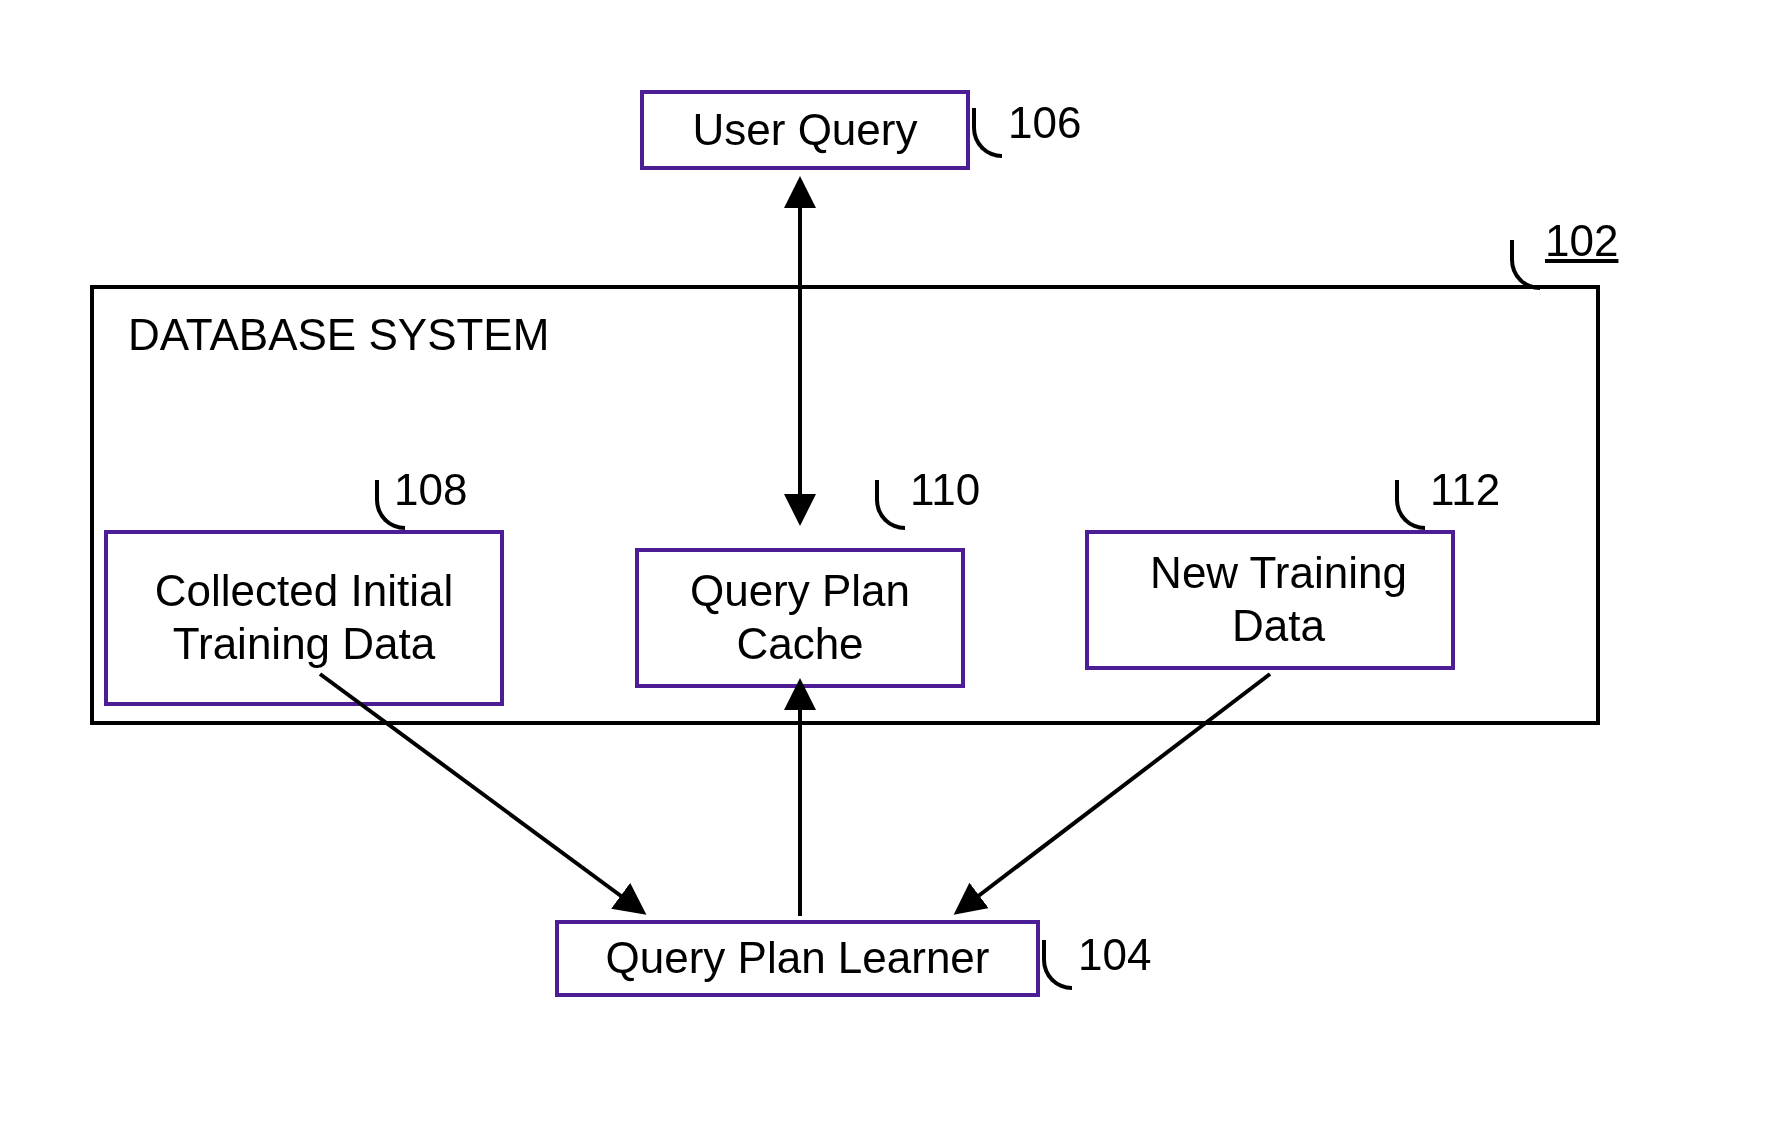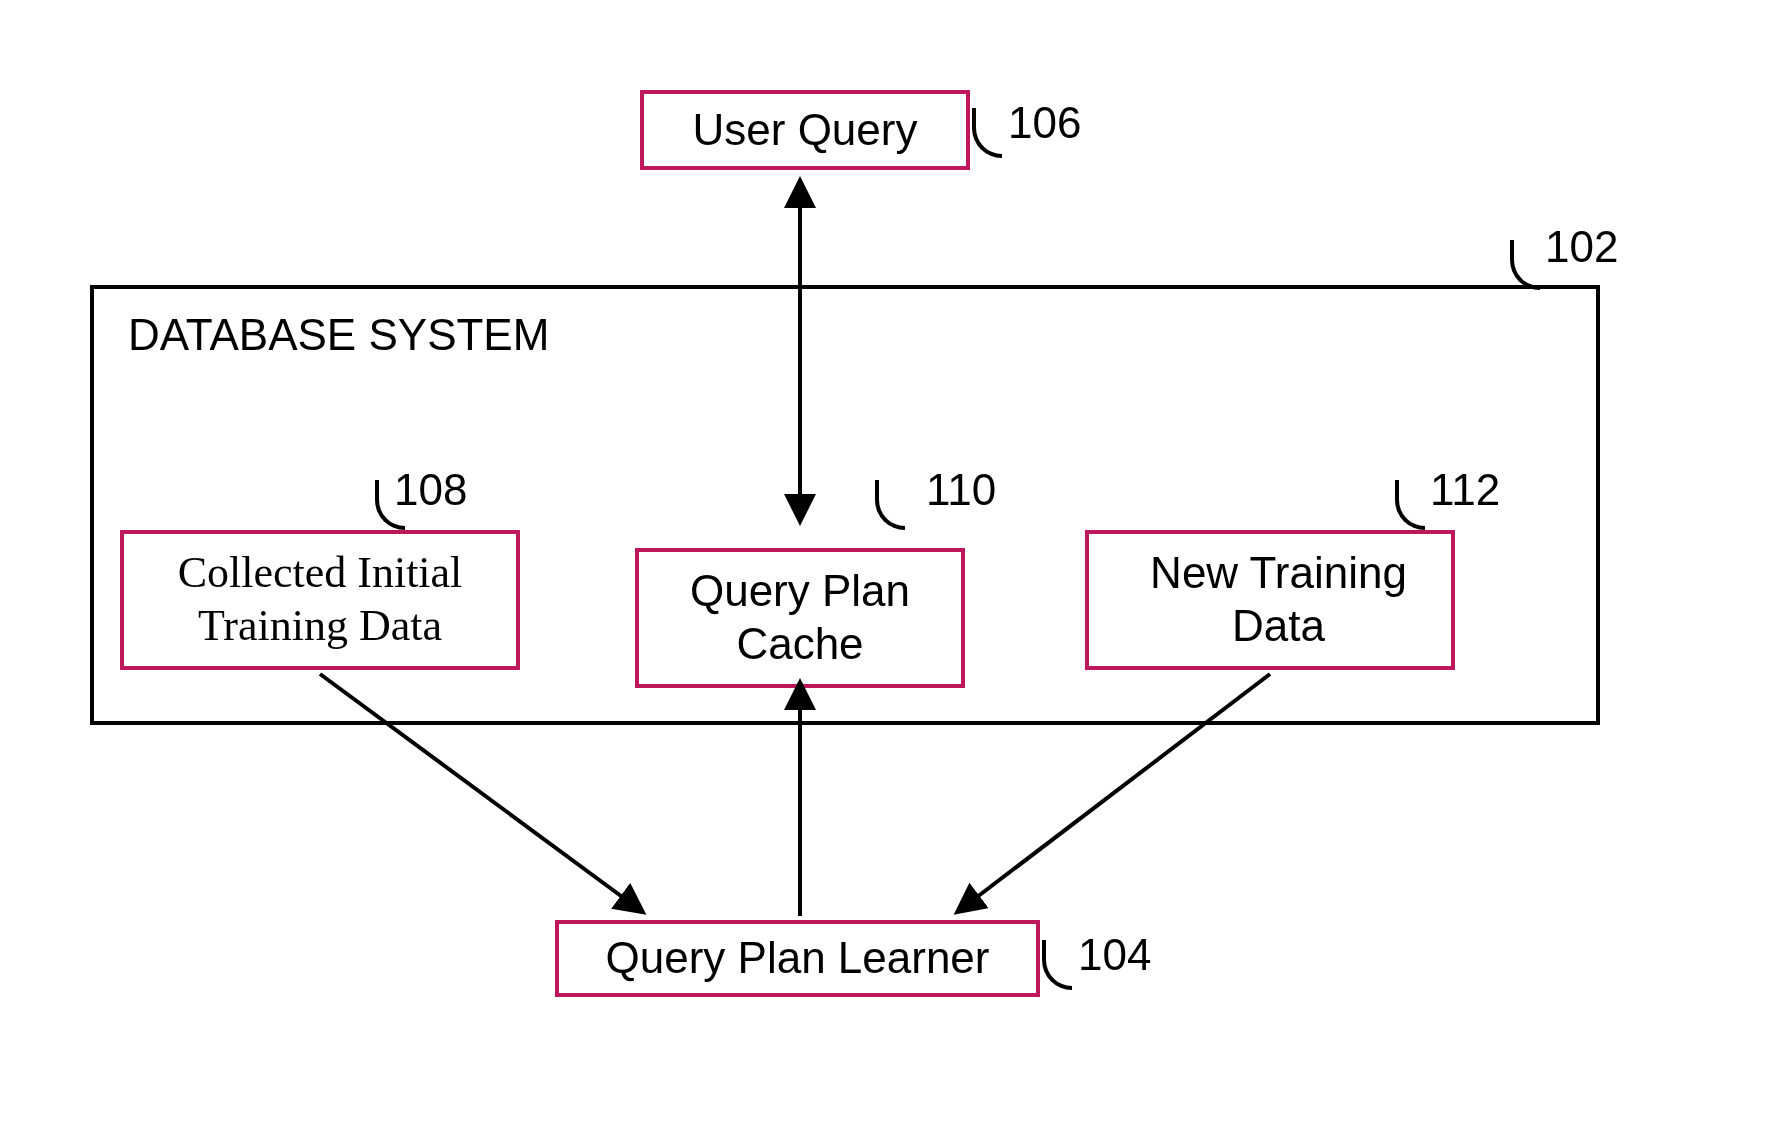--- a/index.html
+++ b/index.html
@@ -7,21 +7,21 @@
     margin: 0;
     padding: 0;
     background: #fff;
     font-family: Arial, Helvetica, sans-serif;
     width: 1790px;
     height: 1140px;
     position: relative;
   }
   .box {
     position: absolute;
-    border: 4px solid #be185d;
+    border: 4px solid #4c1d95;
     background: #fff;
     display: flex;
     align-items: center;
     justify-content: center;
     text-align: center;
     font-size: 44px;
     line-height: 1.2;
     padding: 8px 20px;
   }
   .db-container {
@@ -60,35 +60,35 @@
 
 <div class="box" style="left:640px; top:90px; width:330px; height:80px;">
   <span>User Query</span>
 </div>
 <div class="ref-curve" style="left:972px; top:108px;"></div>
 <div class="ref-label" style="left:1008px; top:98px;">106</div>
 
 <div class="db-container" style="left:90px; top:285px; width:1510px; height:440px;"></div>
 <div class="db-label" style="left:128px; top:310px;">DATABASE SYSTEM</div>
 <div class="ref-curve" style="left:1510px; top:240px;"></div>
-<div class="ref-label" style="left:1545px; top:222px;">102</div>
+<div class="ref-label" style="left:1545px; top:216px;text-decoration:underline;">102</div>
 
-<div class="box" style="left:120px; top:530px; width:400px; height:140px;font-family:Liberation Serif, serif;">
+<div class="box" style="left:104px; top:530px; width:400px; height:176px;">
   <span style="white-space: pre-line;">Collected Initial
 Training Data</span>
 </div>
 <div class="ref-curve" style="left:375px; top:480px;"></div>
 <div class="ref-label" style="left:394px; top:465px;">108</div>
 
 <div class="box" style="left:635px; top:548px; width:330px; height:140px;">
   <span style="white-space: pre-line;">Query Plan
 Cache</span>
 </div>
 <div class="ref-curve" style="left:875px; top:480px;"></div>
-<div class="ref-label" style="left:910px; top:465px;margin-left:16px;">110</div>
+<div class="ref-label" style="left:910px; top:465px;">110</div>
 
 <div class="box" style="left:1085px; top:530px; width:370px; height:140px;padding-left:37px;">
   <span style="white-space: pre-line;">New Training
 Data</span>
 </div>
 <div class="ref-curve" style="left:1395px; top:480px;"></div>
 <div class="ref-label" style="left:1430px; top:465px;">112</div>
 
 <div class="box" style="left:555px; top:920px; width:485px; height:77px;">
   <span>Query Plan Learner</span>

